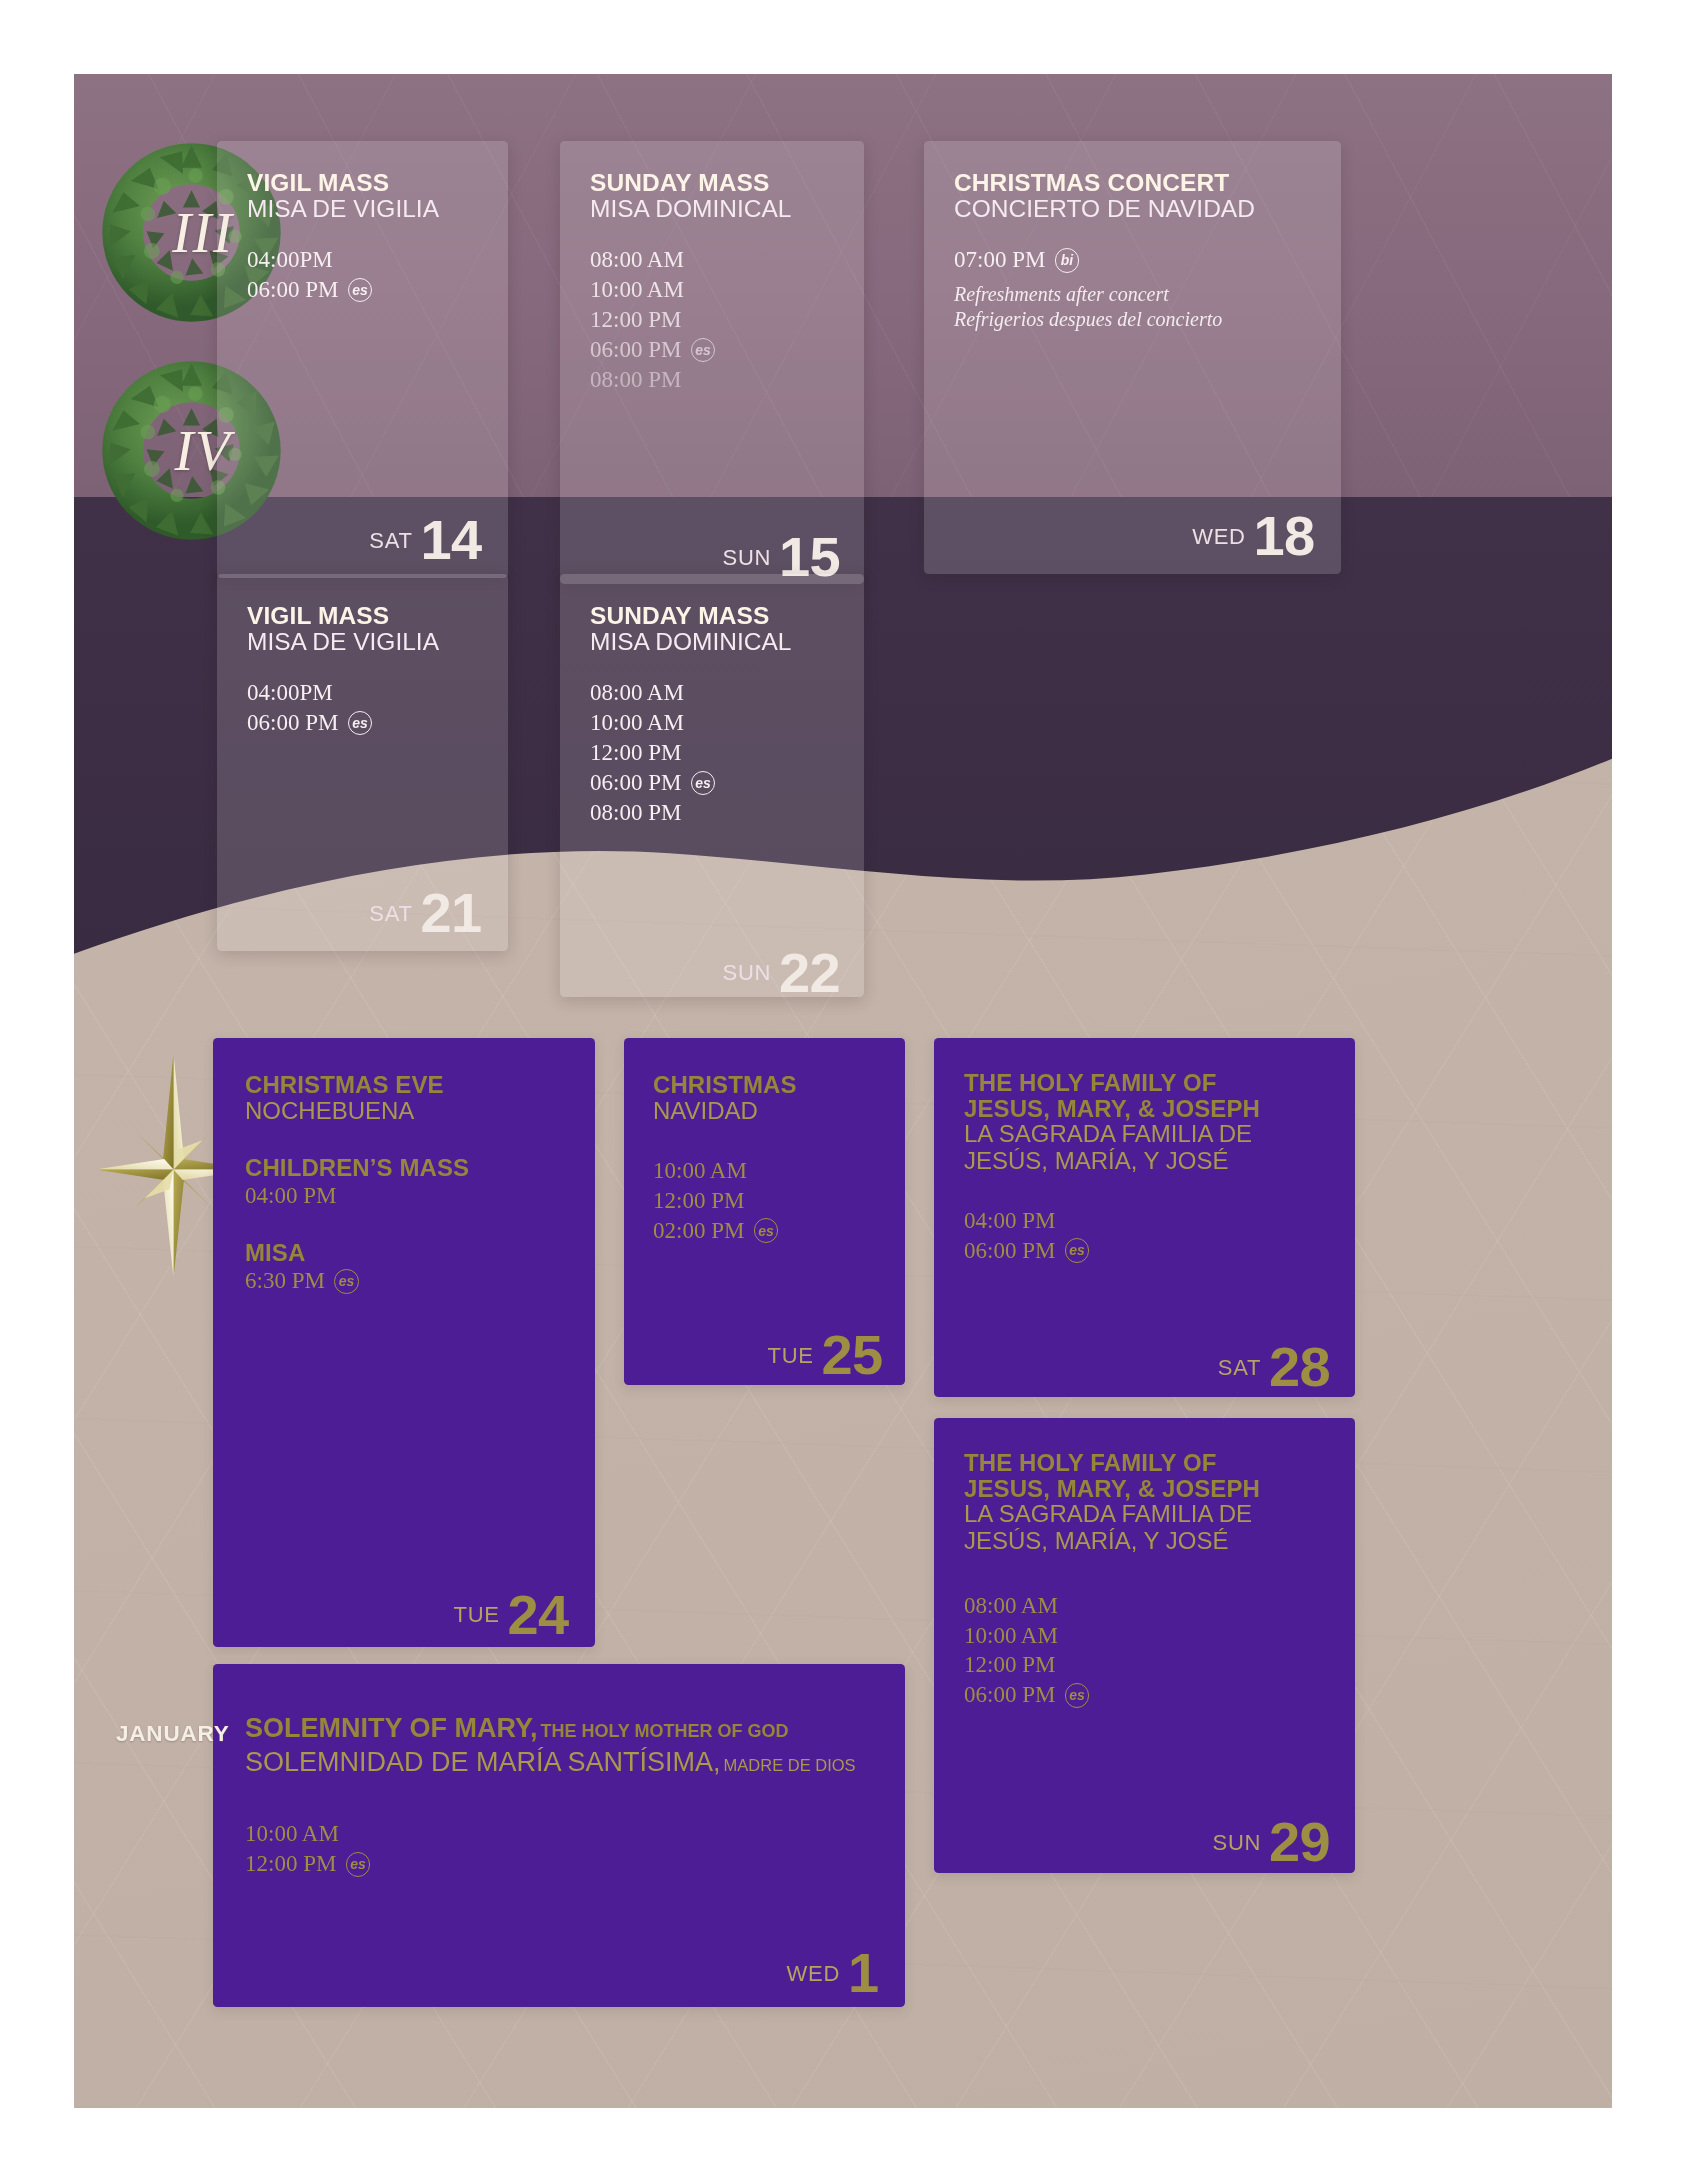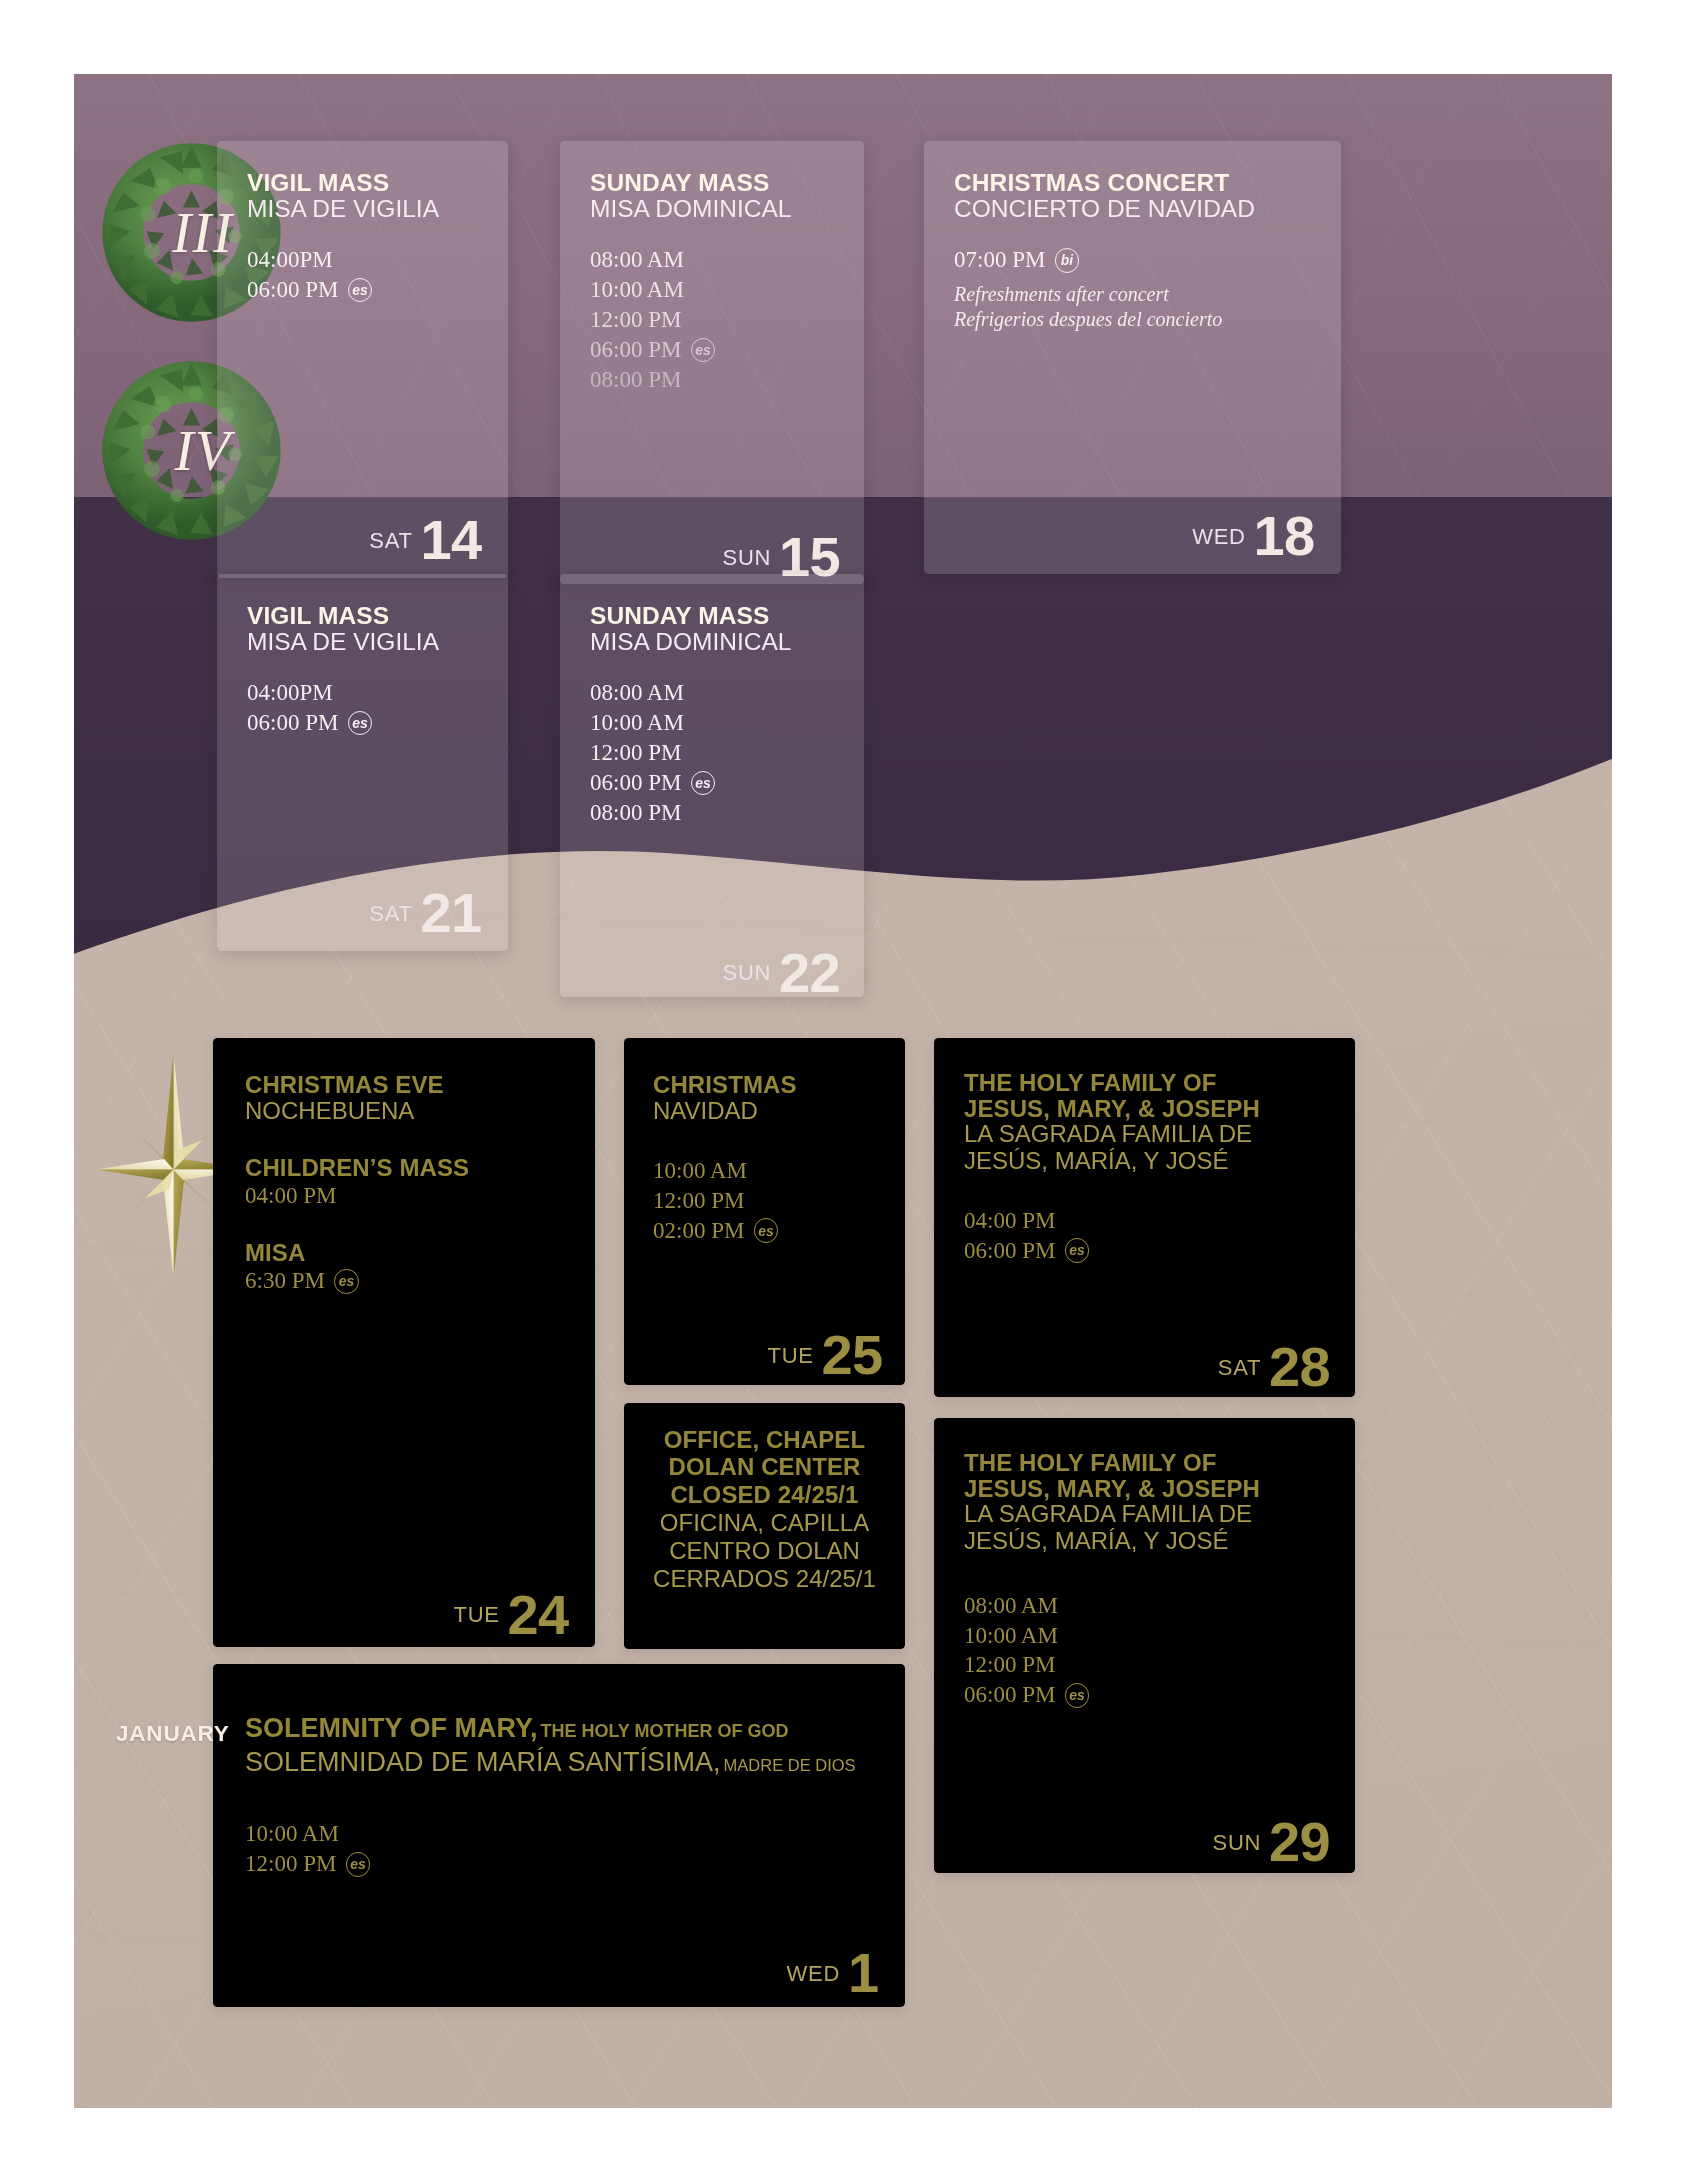--- a/index.html
+++ b/index.html
@@ -34,21 +34,21 @@
     font-size:57px;letter-spacing:1.3px;padding-left:22.5px;box-sizing:border-box;
     text-shadow:0 1.3px 3.3px rgba(0,0,0,.25);}
 
   
   .star{position:absolute;z-index:3;}
 
   
   .card{position:absolute;z-index:5;box-sizing:border-box;border-radius:4.6px;}
   .card.dark{background:rgba(236,225,232,.175);
      box-shadow:0 4px 14.6px rgba(30,16,34,.16);}
-  .card.cream{background:#000000;box-shadow:0 3.3px 10.6px rgba(90,70,55,.15);}
+  .card.cream{background:#4c1d95;box-shadow:0 3.3px 10.6px rgba(90,70,55,.15);}
 
   .pad{padding:29px 30px 22.5px 30px;height:100%;box-sizing:border-box;position:relative;}
 
   
   .h-en{font-weight:bold;letter-spacing:0.1px;line-height:1.07;}
   .h-es{font-weight:300;line-height:1.09;}
   .dark .h-en{color:#fdf4e8;font-size:24.5px;}
   .dark .h-es{color:#f4eaf0;font-size:24.5px;}
   .cream .h-en{color:#958739;font-size:24px;}
   .cream .h-es{color:#a79a4c;font-size:24px;}
@@ -440,30 +440,20 @@
             <span class="tbadge">es</span>
           </div>
       </div>
       <div class="datebox" style="right:22.5px;bottom:6.6px;">
         <span class="dow">TUE</span>
         <span class="dnum">25</span>
       </div>
     </div>
   </div>
 
-  <div class="card cream center" style="left:550px;top:1329px;width:281px;height:246px;">
-    <div class="pad" style="padding:22.5px 14.6px 13.2px 14.6px;">
-      <div class="h-en">OFFICE, CHAPEL</div>
-      <div class="h-en">DOLAN CENTER</div>
-      <div class="h-en">CLOSED 24/25/1</div>
-      <div class="h-es">OFICINA, CAPILLA</div>
-      <div class="h-es">CENTRO DOLAN</div>
-      <div class="h-es">CERRADOS 24/25/1</div>
-    </div>
-  </div>
 
   <div class="card cream" style="left:860px;top:964px;width:421px;height:359px;">
     <div class="pad" style="padding:32px 26.5px 17px 30px;">
       <div class="h-en">THE HOLY FAMILY OF</div>
       <div class="h-en">JESUS, MARY, &amp; JOSEPH</div>
       <div class="h-es">LA SAGRADA FAMILIA DE</div>
       <div class="h-es">JESÚS, MARÍA, Y JOSÉ</div>
       <div class="times" style="margin-top:32px;">
         <div class="trow">
             <span>04:00 PM</span>

